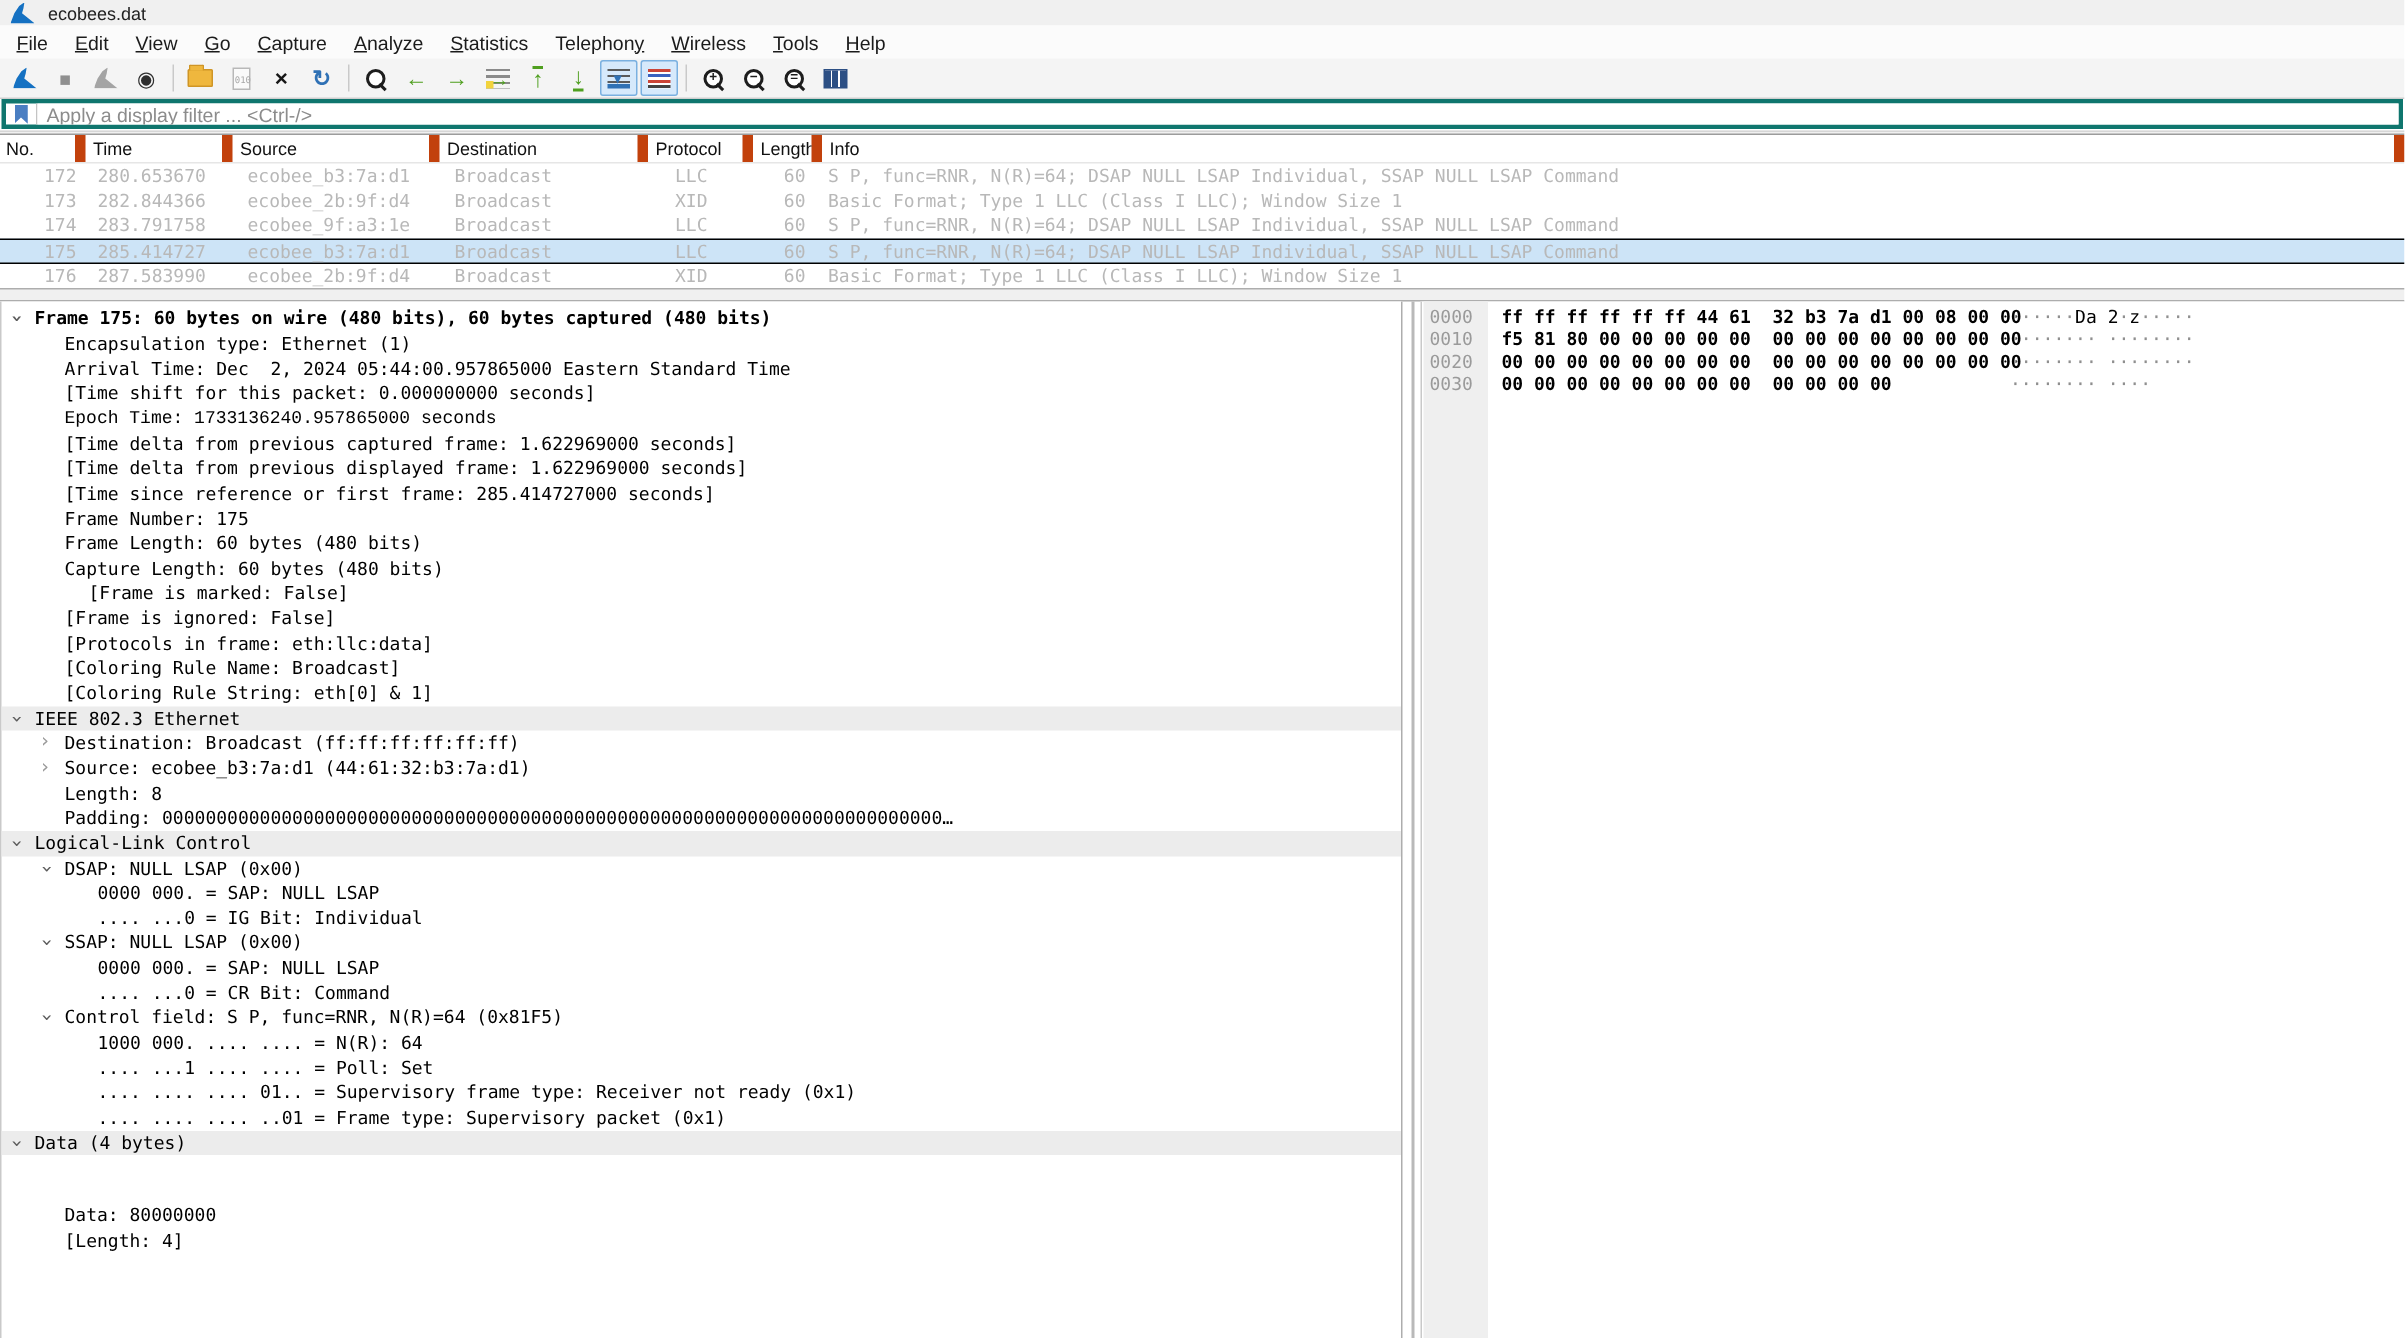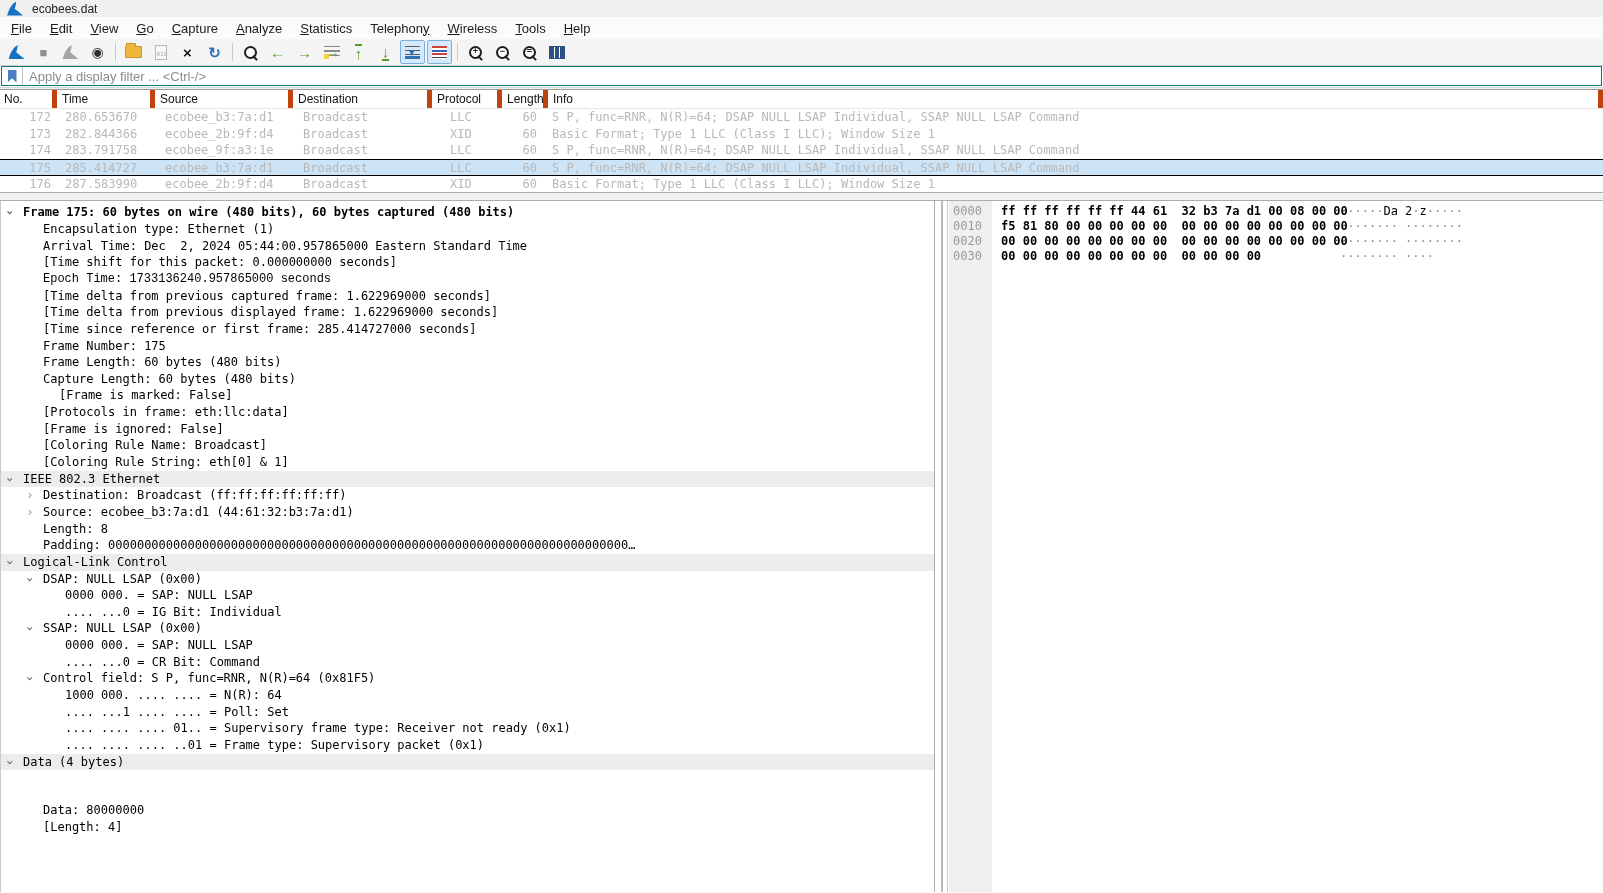--- a/index.html
+++ b/index.html
@@ -62,34 +62,34 @@
   .ascroll-ic::after { content:"\25BE"; position:absolute; left:4px; top:0px; color:#2f71b5; font-size:11px; }
   .colorize-ic { display:inline-block; width:15px; height:13px;
              background:linear-gradient(to bottom,#cc4437 0 2px,#fff 2px 3.6px,#3a62c0 3.6px 5.6px,
              #fff 5.6px 7.2px,#cc4437 7.2px 9.2px,#fff 9.2px 10.8px,#444 10.8px 12.4px,#fff 12.4px); }
   .rescols-ic { display:inline-block; width:16px; height:13px; border:1px solid #2c4f84;
              background:linear-gradient(to right,#2c4f84 0 4px,#fff 4px 5px,#2c4f84 5px 9px,
              #fff 9px 10px,#2c4f84 10px 14px,#fff 14px); }
 
   
   #filterwrap { height:21px; padding:0 1px; background:#fff; }
-  #filterbar { height:20px; border:1px solid #0f766e; background:#fff; display:flex; align-items:stretch; }
+  #filterbar { height:20px; border:3px solid #0f766e; background:#fff; display:flex; align-items:stretch; }
   #bookmark-seg { width:21px; border-right:1px solid #c4c4c4; display:flex; align-items:center; justify-content:center; }
   .bookmark-ic { display:inline-block; width:9px; height:13px; background:#4a7ec2;
                  clip-path:polygon(0 0,100% 0,100% 100%,50% 68%,0 100%); }
   #filter-input { flex:1; border:none; outline:none; font-size:13px; color:#444; padding-left:6px; }
   #filter-input::placeholder { color:#8c8c8c; opacity:1; }
   #filter-divider { height:3px; background:#f0f0f0; border-top:1px solid #d6d6d6; border-bottom:1px solid #9c9c9c; }
 
   
   #plist { position:relative; }
   .prow, #pheader { display:grid; grid-template-columns:57px 98px 138px 139px 70px 46px 1fr; }
   #pheader { height:19px; border-bottom:1px solid #e6e6e6; background:#fff; }
   #pheader .hc { font-size:12px; color:#111; padding-left:5px; line-height:19px;
-                 border-right:5px solid #c2410c; overflow:hidden; white-space:nowrap; }
+                 border-right:7px solid #c2410c; overflow:hidden; white-space:nowrap; }
   #pheader .hc:first-child { padding-left:4px; }
   .prow { height:16.7px; font-size:12px; line-height:16.7px; color:#b8b8b8; white-space:nowrap; }
   .prow > span { overflow:hidden; }
   .c-no { text-align:right; padding-right:6px; }
   .c-time { padding-left:8px; }
   .c-src, .c-dst { padding-left:10px; }
   .c-proto { padding-left:18px; }
   .c-len { text-align:right; padding-right:11px; }
   .c-info { padding-left:4px; }
   .prow.sel { background:#cde4f7; border-top:1px solid #000; border-bottom:1px solid #000; }
@@ -291,22 +291,22 @@
       <div class="det-row" style="padding-left: 42px;"><span>Arrival Time: Dec  2, 2024 05:44:00.957865000 Eastern Standard Time</span></div>
       <div class="det-row" style="padding-left: 42px;"><span>[Time shift for this packet: 0.000000000 seconds]</span></div>
       <div class="det-row" style="padding-left: 42px; font-family: Liberation Mono, monospace;"><span>Epoch Time: 1733136240.957865000 seconds</span></div>
       <div class="det-row" style="padding-left: 42px;"><span>[Time delta from previous captured frame: 1.622969000 seconds]</span></div>
       <div class="det-row" style="padding-left: 42px;"><span>[Time delta from previous displayed frame: 1.622969000 seconds]</span></div>
       <div class="det-row" style="padding-left: 42px;"><span>[Time since reference or first frame: 285.414727000 seconds]</span></div>
       <div class="det-row" style="padding-left: 42px;"><span>Frame Number: 175</span></div>
       <div class="det-row" style="padding-left: 42px;"><span>Frame Length: 60 bytes (480 bits)</span></div>
       <div class="det-row" style="padding-left: 42px;"><span>Capture Length: 60 bytes (480 bits)</span></div>
       <div class="det-row" style="padding-left: 42px; margin-left: 16px;"><span>[Frame is marked: False]</span></div>
+      <div class="det-row" style="padding-left: 42px;"><span>[Frame is ignored: False]</span></div>
       <div class="det-row" style="padding-left: 42px;"><span>[Protocols in frame: eth:llc:data]</span></div>
-      <div class="det-row" style="padding-left: 42px;"><span>[Frame is ignored: False]</span></div>
       <div class="det-row" style="padding-left: 42px;"><span>[Coloring Rule Name: Broadcast]</span></div>
       <div class="det-row" style="padding-left: 42px;"><span>[Coloring Rule String: eth[0] &amp; 1]</span></div>
       <div class="det-row gray" style="padding-left: 22px;"><span class="det-arrow expanded" style="left: 3px;">›</span><span>IEEE 802.3 Ethernet</span></div>
       <div class="det-row" style="padding-left: 42px;"><span class="det-arrow collapsed" style="left: 23px;">›</span><span>Destination: Broadcast (ff:ff:ff:ff:ff:ff)</span></div>
       <div class="det-row" style="padding-left: 42px;"><span class="det-arrow collapsed" style="left: 23px;">›</span><span>Source: ecobee_b3:7a:d1 (44:61:32:b3:7a:d1)</span></div>
       <div class="det-row" style="padding-left: 42px;"><span>Length: 8</span></div>
       <div class="det-row" style="padding-left: 42px;"><span>Padding: 000000000000000000000000000000000000000000000000000000000000000000000000…</span></div>
       <div class="det-row gray" style="padding-left: 22px;"><span class="det-arrow expanded" style="left: 3px;">›</span><span>Logical-Link Control</span></div>
       <div class="det-row" style="padding-left: 42px;"><span class="det-arrow expanded" style="left: 23px;">›</span><span>DSAP: NULL LSAP (0x00)</span></div>
       <div class="det-row" style="padding-left: 64px;"><span>0000 000. = SAP: NULL LSAP</span></div>

